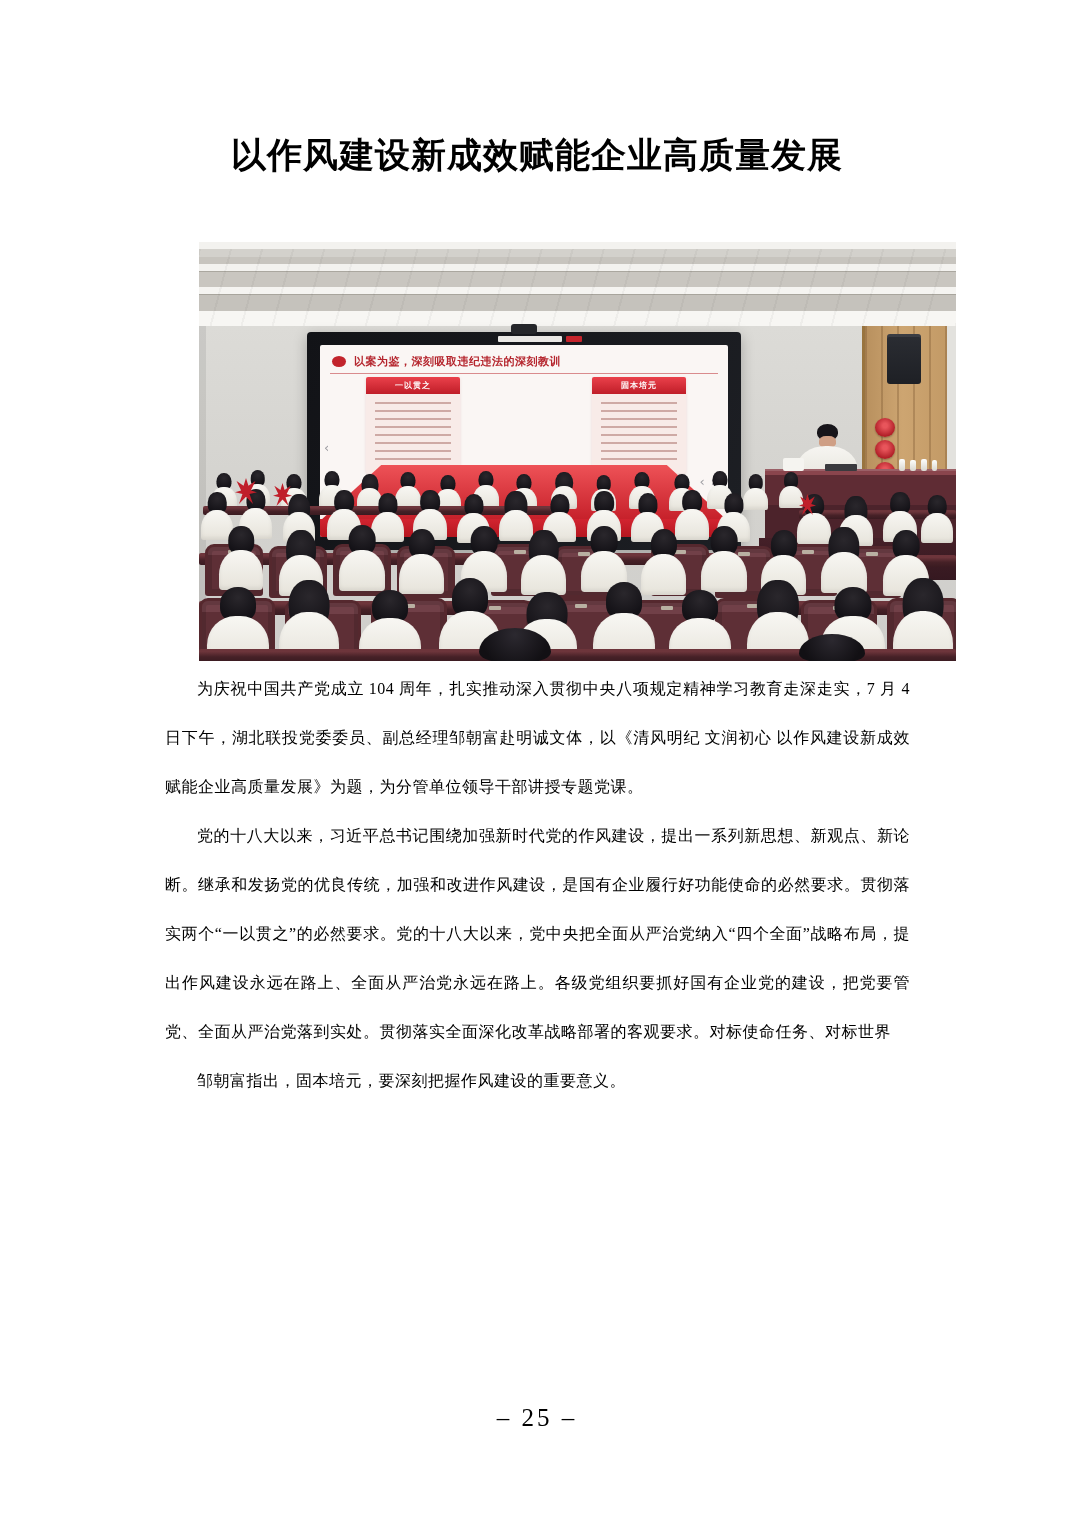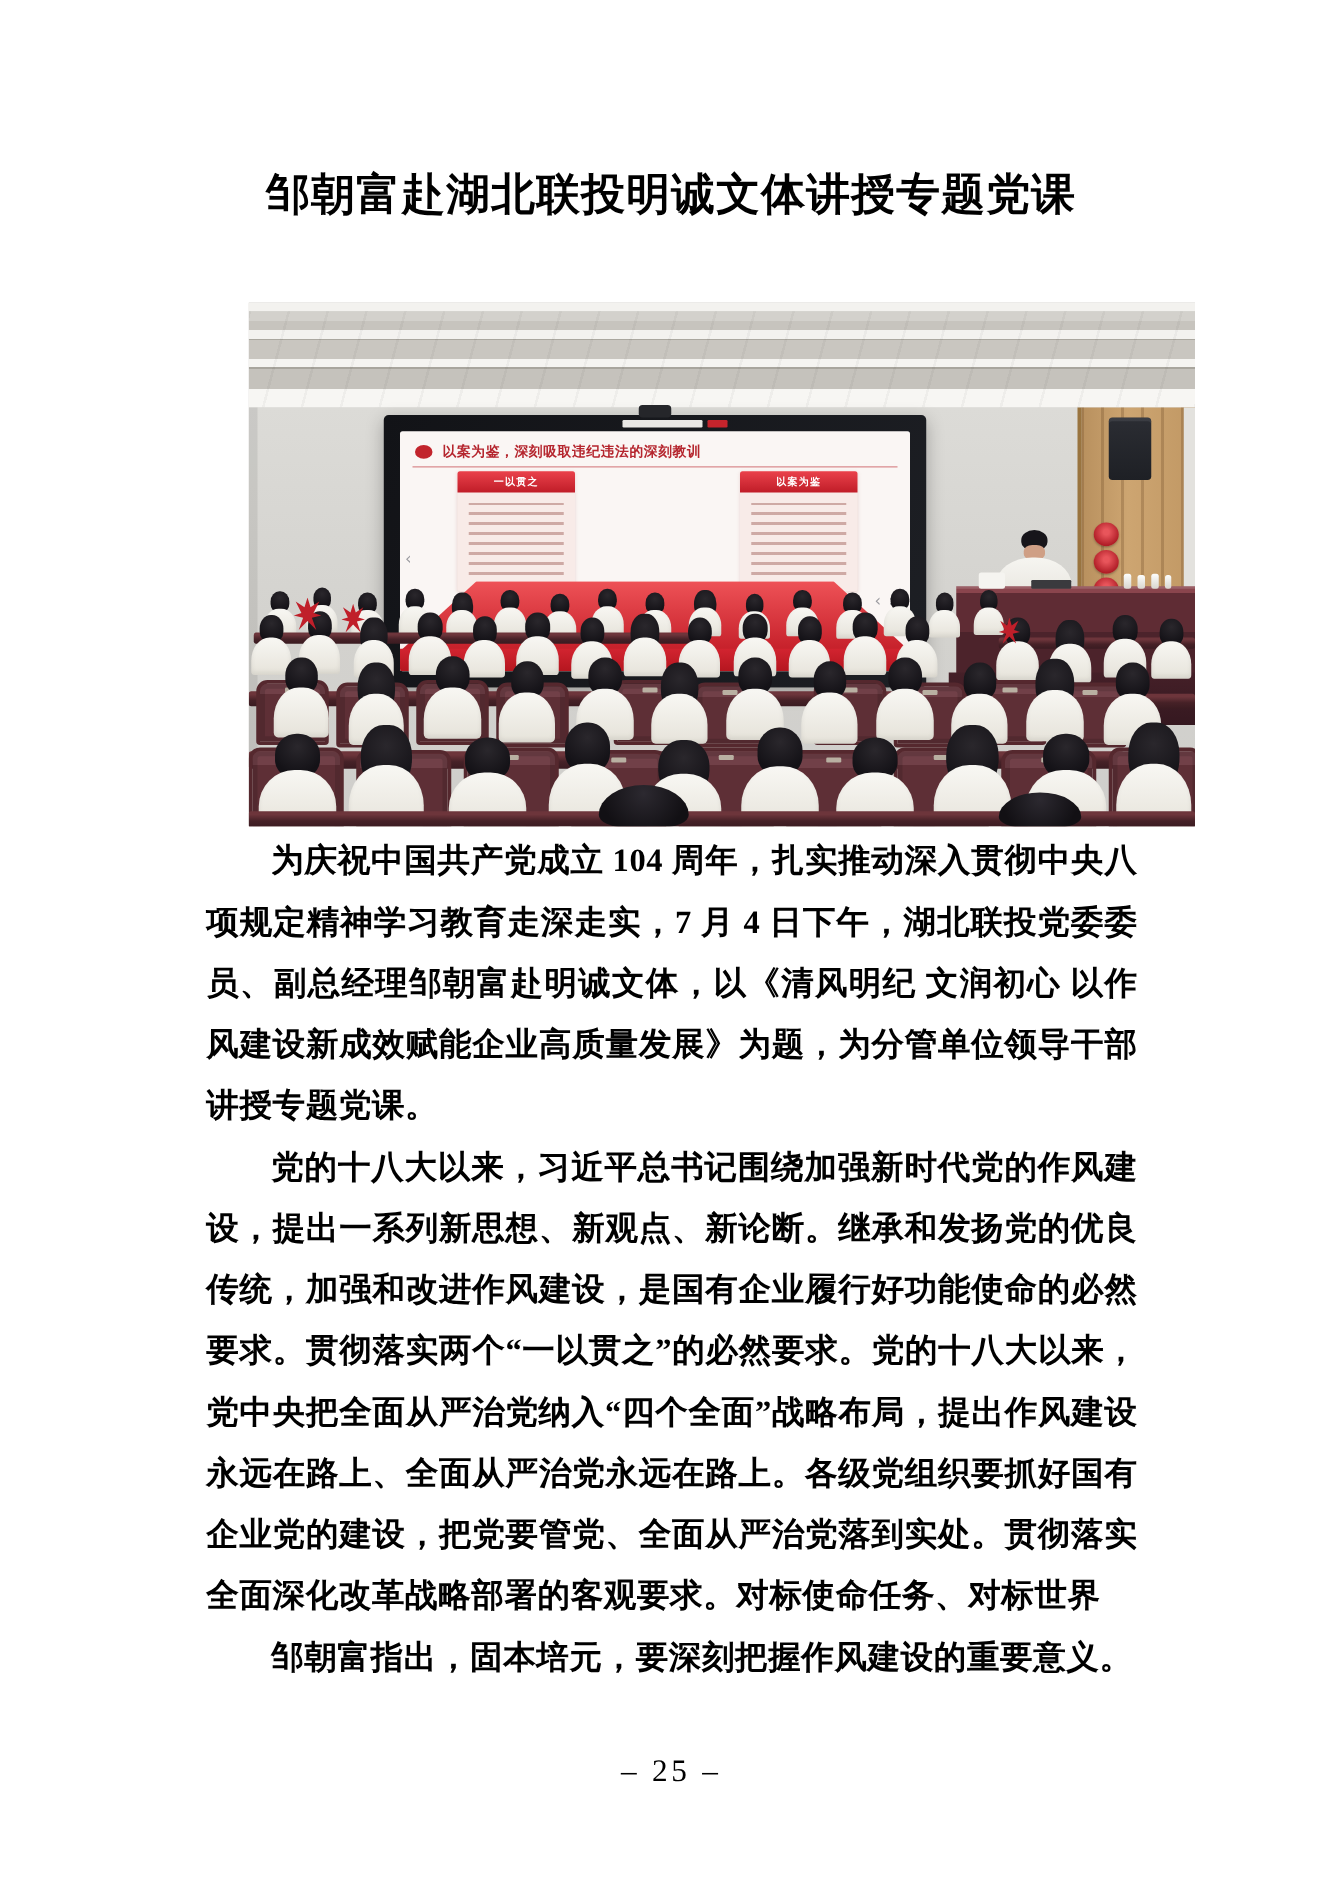--- a/index.html
+++ b/index.html
@@ -105,33 +105,33 @@
   .pl{background:#c01f2a;
     clip-path:polygon(50% 0,61% 30%,93% 12%,72% 48%,100% 55%,66% 62%,82% 100%,50% 72%,18% 100%,34% 62%,0 55%,28% 48%,7% 12%,39% 30%);}
   .bt{background:linear-gradient(180deg,#fdfdfc,#d8d6cf);border-radius:2px;}
   .bx{background:#f5f4f0;border-radius:2px;}
   .pp{background:#3a3a3e;border-radius:1px;}
   .bl{background:radial-gradient(circle at 50% 20%,#2c2930,#121014 75%);
     border-radius:50% 50% 30% 30%/70% 70% 30% 30%;}
 
   
   .content{position:absolute;left:165px;top:664px;width:745px;
-    font-size:26px;line-height:49px;letter-spacing:.5px;text-align:justify;font-weight:bold;}
+    font-size:16px;line-height:49px;letter-spacing:.5px;text-align:justify;}
   .content p{margin:0;text-indent:2em;}
 
   
   .pageno{position:absolute;top:1404px;left:0;width:100%;text-align:center;
     font-size:25px;letter-spacing:3px;}
 </style>
 </head>
 <body>
 
 <div class="page">
 
-  <h1 class="doc-title">邹朝富赴湖北联投明诚文体讲授专题党课</h1>
+  <h1 class="doc-title">以作风建设新成效赋能企业高质量发展</h1>
 
   <figure class="photo">
     <div class="topstrip"></div>
     <div class="ceiling"></div>
     <div class="wall"></div>
     <div class="leftshade"></div>
     <div class="wood"></div>
     <div class="rstrip"></div>
     <div class="sbox"></div>
 
@@ -142,21 +142,21 @@
         <div class="slide-title-row">
           <span class="s-dot"></span>
           <span class="s-title-text">以案为鉴，深刻吸取违纪违法的深刻教训</span>
         </div>
         <div class="s-underline"></div>
         <div class="card c1">
           <div class="card-head">一以贯之</div>
           <div class="card-lines"></div>
         </div>
         <div class="card c3">
-          <div class="card-head">以案为鉴</div>
+          <div class="card-head">固本培元</div>
           <div class="card-lines"></div>
         </div>
         <div class="stage"></div>
         <div class="stage-base"></div>
         <span class="chev l">‹</span>
         <span class="chev r">‹›</span>
       </div>
     </div>
 
     <div class="knots">

